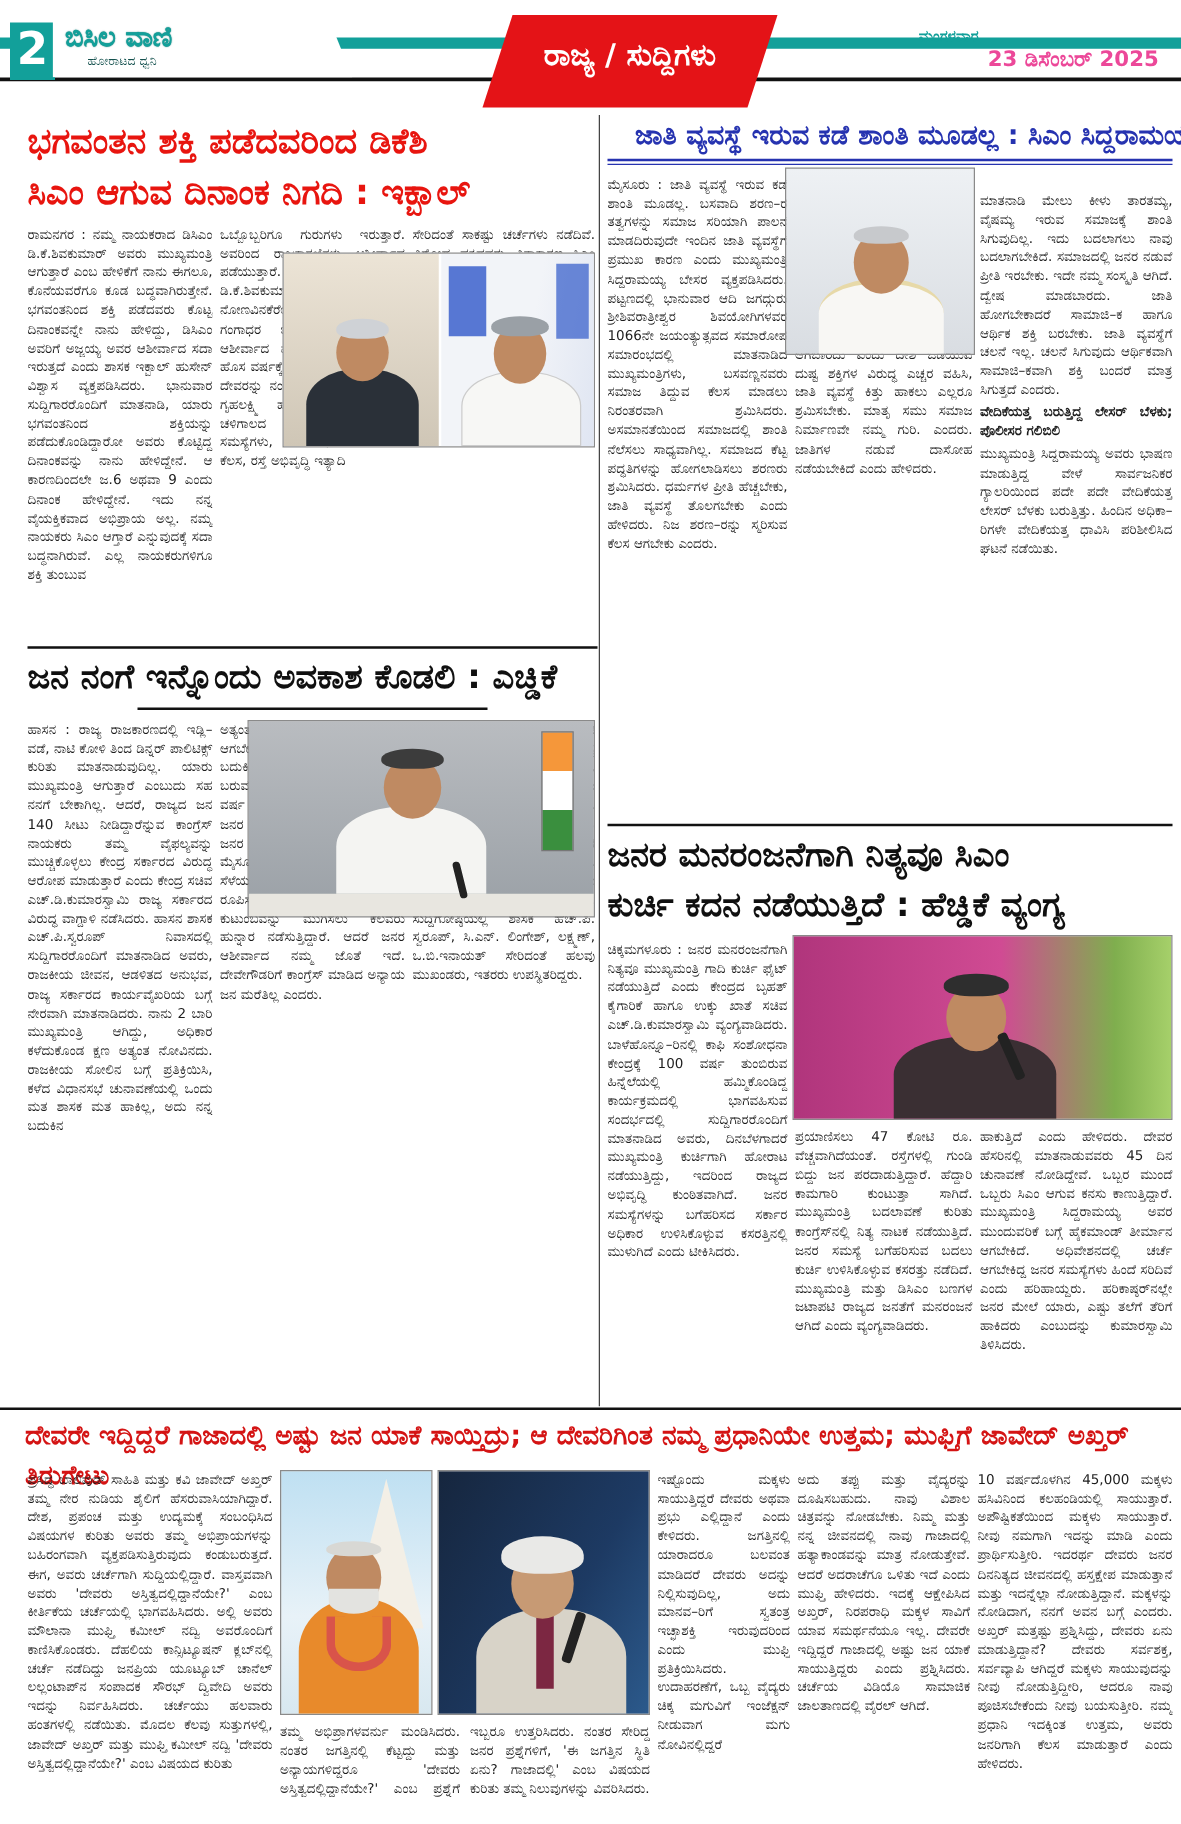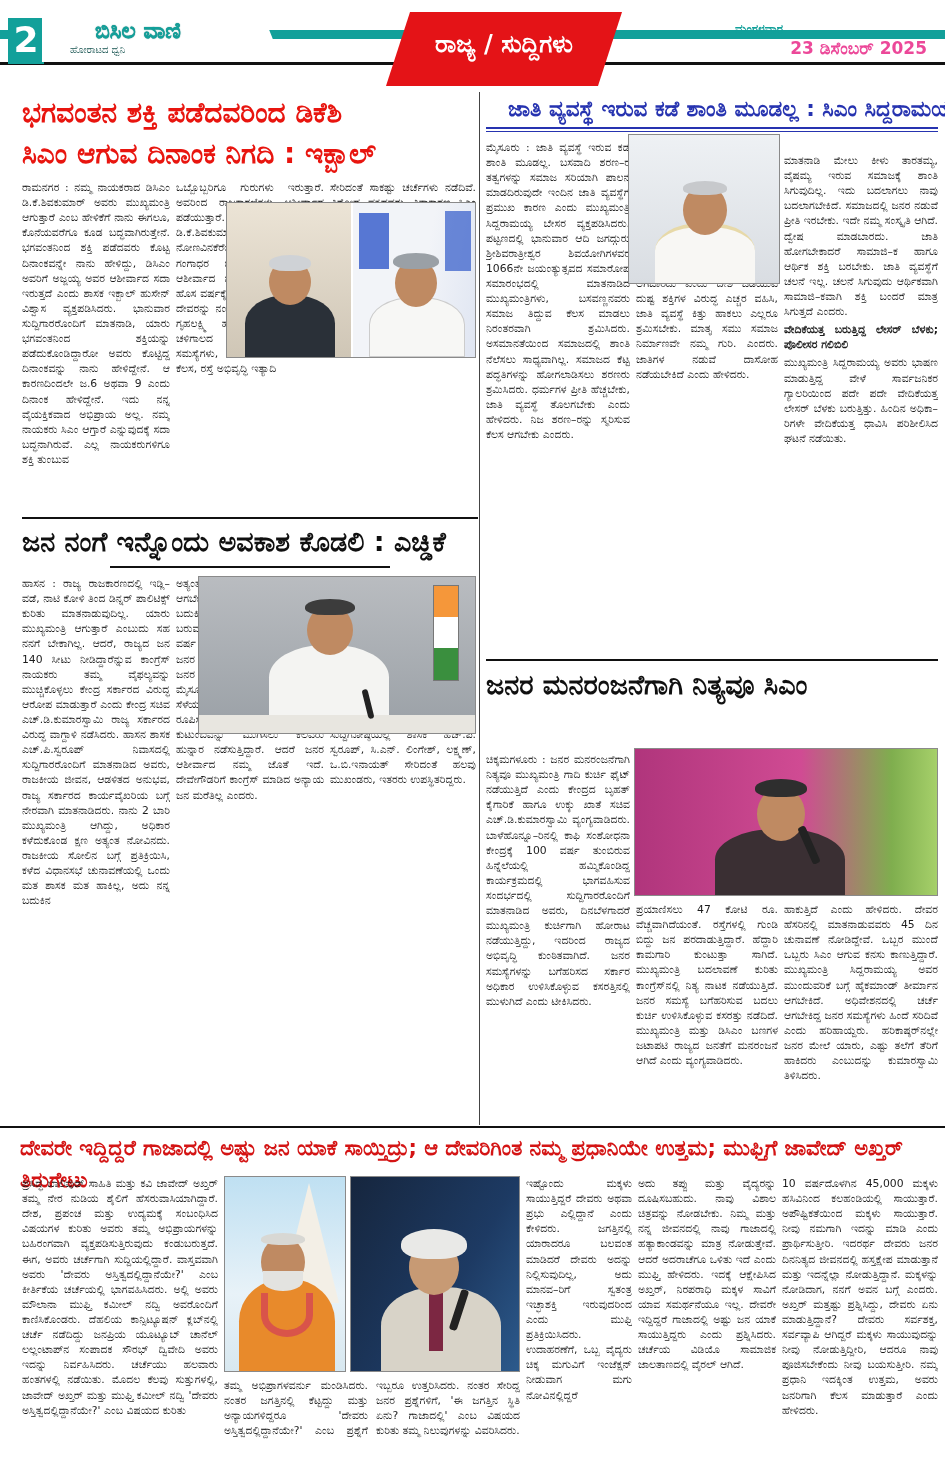--- a/index.html
+++ b/index.html
@@ -26,21 +26,21 @@
 
 <div id="page">
 
   <div class="abs" style="left:0;top:30px;width:945px;height:9px;background:#12a09a;"></div>
   <div class="abs rule" style="left:0;top:62px;width:945px;height:3px;"></div>
 
   <div class="abs" style="left:8px;top:18px;width:36px;height:46px;background:#12a09a;"></div>
   <div class="abs" style="left:8px;top:16px;width:36px;height:46px;color:#fff;font-size:36px;font-weight:bold;text-align:center;line-height:48px;">2</div>
 
   <div class="abs" style="left:42px;top:14px;width:240px;height:48px;background:#ffffff;clip-path:polygon(0 0,92% 0,100% 100%,0 100%);"></div>
-  <div class="abs" style="left:52px;top:18px;width:220px;font-size:22px;font-weight:bold;color:#12a09a;text-shadow:0 0 1px #0b6f6a;margin-left:43px;">ಬಿಸಿಲ ವಾಣಿ</div>
+  <div class="abs" style="left:52px;top:18px;width:220px;font-size:22px;font-weight:bold;color:#12a09a;text-shadow:0 0 1px #0b6f6a;">ಬಿಸಿಲ ವಾಣಿ</div>
   <div class="abs" style="left:70px;top:44px;width:200px;font-size:10px;font-weight:normal;color:#14514e;">ಹೋರಾಟದ ಧ್ವನಿ</div>
 
   <div class="abs banner-skew" style="left:398px;top:12px;width:212px;height:74px;background:#e41317;"></div>
   <div class="abs" style="left:398px;top:30px;width:212px;text-align:center;color:#fff;font-size:24px;font-weight:bold;">ರಾಜ್ಯ / ಸುದ್ದಿಗಳು</div>
 
   <div class="abs" style="left:735px;top:22px;width:200px;padding-right:8px;font-size:12px;font-weight:bold;color:#12a09a;">ಮಂಗಳವಾರ</div>
   <div class="abs" style="left:715px;top:38px;width:220px;text-align:right;padding-right:8px;font-size:17px;font-weight:bold;color:#ec4899;">23 ಡಿಸೆಂಬರ್ 2025</div>
 
   <div class="abs" style="left:479px;top:92px;width:1px;height:1033px;background:#444;"></div>
 
@@ -93,20 +93,21 @@
   </div>
   <div class="abs photo" style="left:628px;top:134px;width:152px;height:150px;background:linear-gradient(#eef1f4,#d9dde2);">
     <div class="torso" style="left:26px;bottom:0;width:100px;height:56px;background:#f8f7f4;border-top:4px solid #e7d9a8;"></div>
     <div class="head" style="left:54px;bottom:48px;width:44px;height:50px;"></div>
     <div class="hair" style="left:54px;bottom:88px;width:44px;height:14px;background:#c7c9cc;"></div>
   </div>
 
   <div class="abs rule" style="left:486px;top:659px;width:452px;height:2px;"></div>
   <div class="abs hl hl-black" style="left:486px;top:665px;width:452px;font-size:27px;line-height:40px;">
     <span>ಜನರ ಮನರಂಜನೆಗಾಗಿ ನಿತ್ಯವೂ ಸಿಎಂ</span><br>
+    <span>ಕುರ್ಚಿ ಕದನ ನಡೆಯುತ್ತಿದೆ : ಹೆಚ್ಡಿಕೆ ವ್ಯಂಗ್ಯ</span>
   </div>
   <div class="abs col" style="left:486px;top:752px;width:144px;height:372px;">ಚಿಕ್ಕಮಗಳೂರು : ಜನರ ಮನರಂಜನೆಗಾಗಿ ನಿತ್ಯವೂ ಮುಖ್ಯಮಂತ್ರಿ ಗಾದಿ ಕುರ್ಚಿ ಫೈಟ್ ನಡೆಯುತ್ತಿದೆ ಎಂದು ಕೇಂದ್ರದ ಬೃಹತ್ ಕೈಗಾರಿಕೆ ಹಾಗೂ ಉಕ್ಕು ಖಾತೆ ಸಚಿವ ಎಚ್.ಡಿ.ಕುಮಾರಸ್ವಾಮಿ ವ್ಯಂಗ್ಯವಾಡಿದರು. ಬಾಳೆಹೊನ್ನೂ–ರಿನಲ್ಲಿ ಕಾಫಿ ಸಂಶೋಧನಾ ಕೇಂದ್ರಕ್ಕೆ 100 ವರ್ಷ ತುಂಬಿರುವ ಹಿನ್ನೆಲೆಯಲ್ಲಿ ಹಮ್ಮಿಕೊಂಡಿದ್ದ ಕಾರ್ಯಕ್ರಮದಲ್ಲಿ ಭಾಗವಹಿಸುವ ಸಂದರ್ಭದಲ್ಲಿ ಸುದ್ದಿಗಾರರೊಂದಿಗೆ ಮಾತನಾಡಿದ ಅವರು, ದಿನಬೆಳಗಾದರೆ ಮುಖ್ಯಮಂತ್ರಿ ಕುರ್ಚಿಗಾಗಿ ಹೋರಾಟ ನಡೆಯುತ್ತಿದ್ದು, ಇದರಿಂದ ರಾಜ್ಯದ ಅಭಿವೃದ್ಧಿ ಕುಂಠಿತವಾಗಿದೆ. ಜನರ ಸಮಸ್ಯೆಗಳನ್ನು ಬಗೆಹರಿಸದ ಸರ್ಕಾರ ಅಧಿಕಾರ ಉಳಿಸಿಕೊಳ್ಳುವ ಕಸರತ್ತಿನಲ್ಲಿ ಮುಳುಗಿದೆ ಎಂದು ಟೀಕಿಸಿದರು.</div>
   <div class="abs photo" style="left:634px;top:748px;width:304px;height:148px;background:linear-gradient(90deg,#b0357c,#d04b93 55%,#7fae4e 85%,#a6d06a);">
     <div class="torso" style="left:80px;bottom:0;width:130px;height:66px;background:#3a2f33;"></div>
     <div class="head" style="left:122px;bottom:54px;width:48px;height:54px;"></div>
     <div class="hair" style="left:120px;bottom:98px;width:52px;height:18px;background:#2e2e2e;"></div>
     <div class="mic" style="left:170px;bottom:30px;width:8px;height:40px;transform:rotate(-24deg);"></div>
   </div>
   <div class="abs col" style="left:636px;top:902px;width:142px;height:222px;">ಪ್ರಯಾಣಿಸಲು 47 ಕೋಟಿ ರೂ. ವೆಚ್ಚವಾಗಿದೆಯಂತೆ. ರಸ್ತೆಗಳಲ್ಲಿ ಗುಂಡಿ ಬಿದ್ದು ಜನ ಪರದಾಡುತ್ತಿದ್ದಾರೆ. ಹೆದ್ದಾರಿ ಕಾಮಗಾರಿ ಕುಂಟುತ್ತಾ ಸಾಗಿದೆ. ಮುಖ್ಯಮಂತ್ರಿ ಬದಲಾವಣೆ ಕುರಿತು ಕಾಂಗ್ರೆಸ್‌ನಲ್ಲಿ ನಿತ್ಯ ನಾಟಕ ನಡೆಯುತ್ತಿದೆ. ಜನರ ಸಮಸ್ಯೆ ಬಗೆಹರಿಸುವ ಬದಲು ಕುರ್ಚಿ ಉಳಿಸಿಕೊಳ್ಳುವ ಕಸರತ್ತು ನಡೆದಿದೆ. ಮುಖ್ಯಮಂತ್ರಿ ಮತ್ತು ಡಿಸಿಎಂ ಬಣಗಳ ಜಟಾಪಟಿ ರಾಜ್ಯದ ಜನತೆಗೆ ಮನರಂಜನೆ ಆಗಿದೆ ಎಂದು ವ್ಯಂಗ್ಯವಾಡಿದರು.</div>
   <div class="abs col" style="left:784px;top:902px;width:154px;height:222px;">ಹಾಕುತ್ತಿದೆ ಎಂದು ಹೇಳಿದರು. ದೇವರ ಹೆಸರಿನಲ್ಲಿ ಮಾತನಾಡುವವರು 45 ದಿನ ಚುನಾವಣೆ ನೋಡಿದ್ದೇವೆ. ಒಬ್ಬರ ಮುಂದೆ ಒಬ್ಬರು ಸಿಎಂ ಆಗುವ ಕನಸು ಕಾಣುತ್ತಿದ್ದಾರೆ. ಮುಖ್ಯಮಂತ್ರಿ ಸಿದ್ದರಾಮಯ್ಯ ಅವರ ಮುಂದುವರಿಕೆ ಬಗ್ಗೆ ಹೈಕಮಾಂಡ್ ತೀರ್ಮಾನ ಆಗಬೇಕಿದೆ. ಅಧಿವೇಶನದಲ್ಲಿ ಚರ್ಚೆ ಆಗಬೇಕಿದ್ದ ಜನರ ಸಮಸ್ಯೆಗಳು ಹಿಂದೆ ಸರಿದಿವೆ ಎಂದು ಹರಿಹಾಯ್ದರು. ಹರಿಕಾಷ್ಠರ್‌ನಲ್ಲೇ ಜನರ ಮೇಲೆ ಯಾರು, ಎಷ್ಟು ತಲೆಗೆ ತೆರಿಗೆ ಹಾಕಿದರು ಎಂಬುದನ್ನು ಕುಮಾರಸ್ವಾಮಿ ತಿಳಿಸಿದರು.</div>

